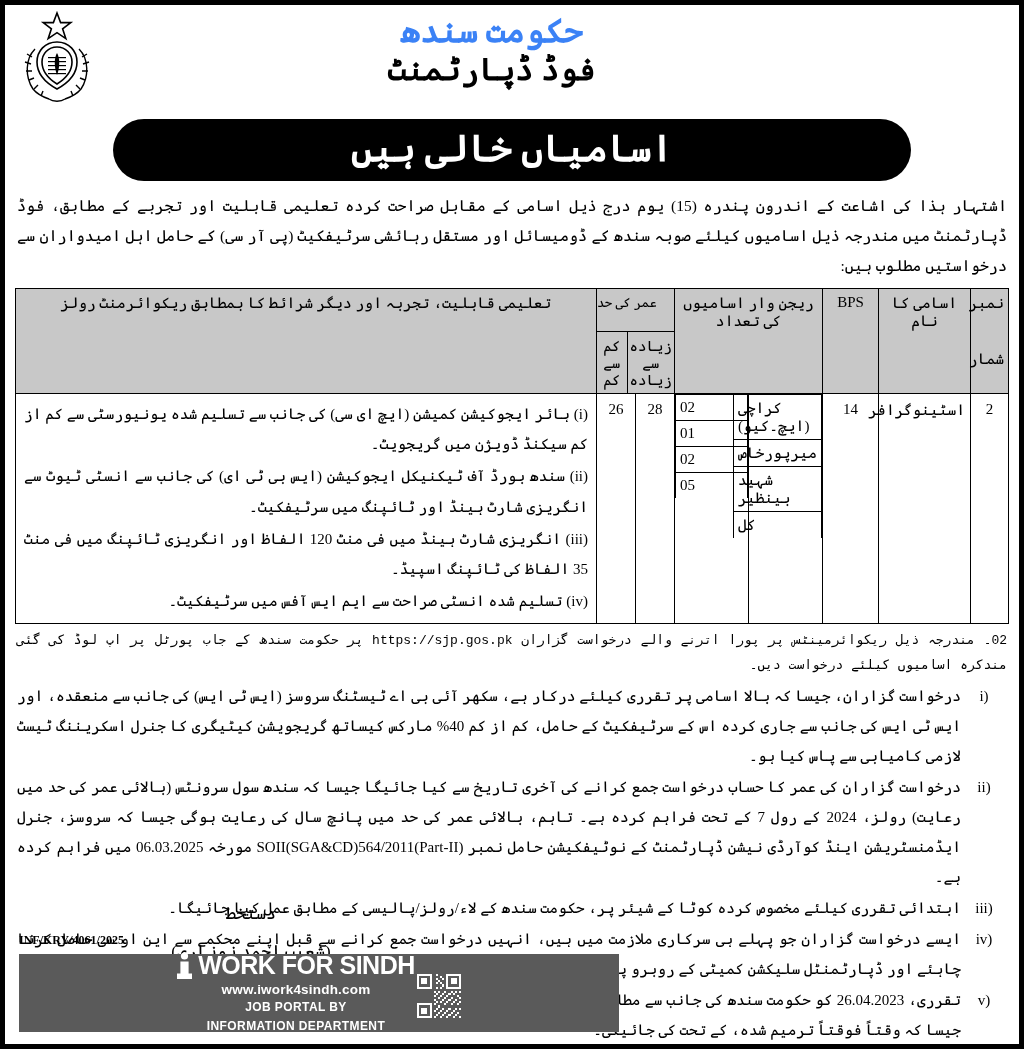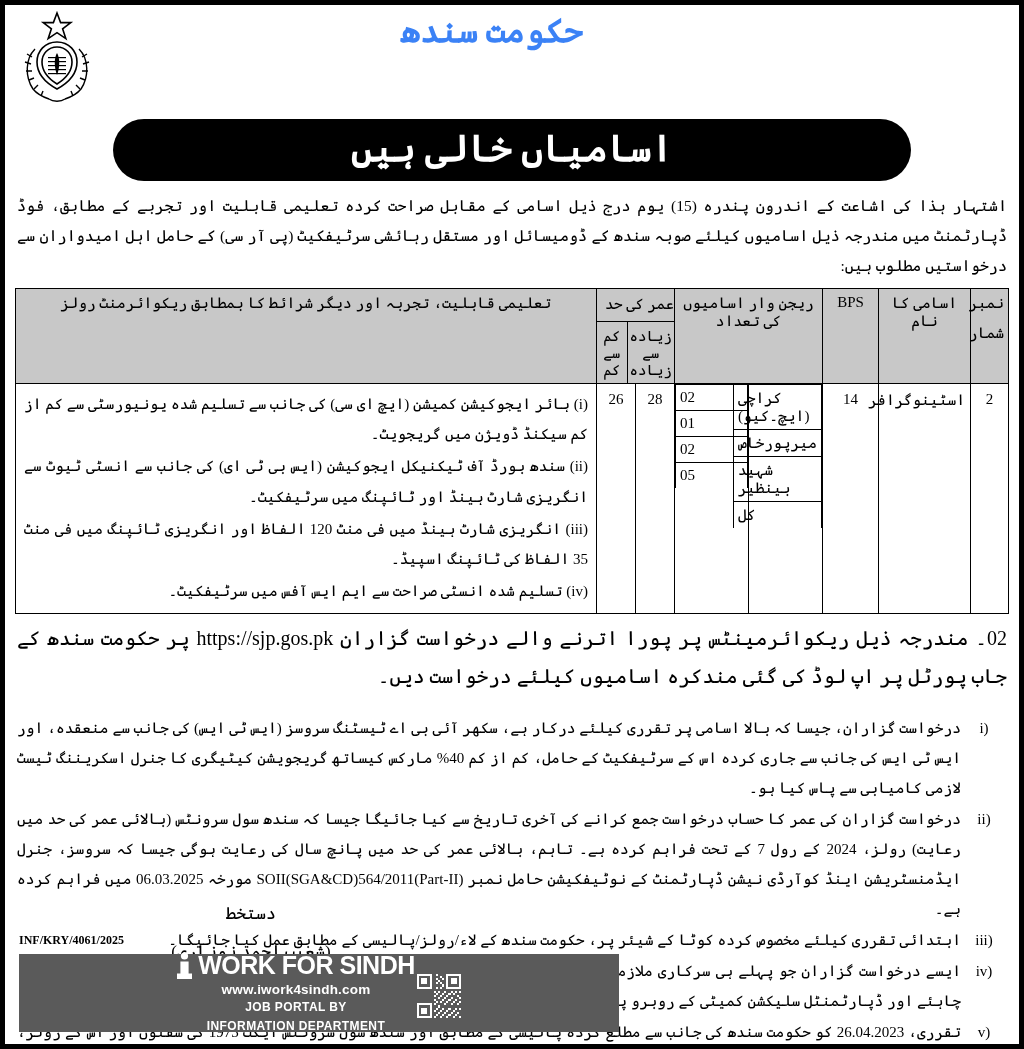--- a/index.html
+++ b/index.html
@@ -115,27 +115,27 @@
     vertical-align: top;
   }
   .th-sr { width: 38px; }
   .th-post { width: 92px; }
   .th-bps { width: 56px; }
   .th-region { width: 148px; }
   .th-agemax { width: 78px; }
   .th-agemin { width: 78px; }
 
   .hdr-sr-a { display:block; }
-  .hdr-sr-b { display:block; margin-top: 12px; }
+  .hdr-sr-b { display:block; margin-top: 38px; }
 
   .age-group { padding: 0 !important; }
   .age-top {
-    text-align: right;
-    font-size: 15px;
-    padding: 6px 0 8px 0;
+    text-align: left;
+    font-size: 13px;
+    padding: 6px 0 20px 0;
     border-bottom: 1.5px solid #000;
   }
   .age-sub-row { display: flex; }
   .age-sub {
     flex: 1 1 50%;
     text-align: center;
     font-size: 14.5px;
     padding: 6px 2px 4px 2px;
   }
   .age-sub + .age-sub { border-right: 1.5px solid #000; }
@@ -170,24 +170,25 @@
 
   td.nopad { padding: 0 !important; }
 
   
   .notes {
     direction: rtl;
     padding: 5px 12px 0 12px;
     color: #000;
   }
   .note-lead {
-    font-size: 20px;
+    font-size: 13px;
     line-height: 1.9;
     text-align: justify;
-    margin-bottom: 18px;
+    margin-bottom: 3px;
+    font-family: Liberation Mono, monospace;
   }
   .note-row {
     display: flex;
     align-items: flex-start;
     margin-bottom: 1px;
   }
   .note-marker {
     flex: 0 0 46px;
     text-align: center;
     font-size: 15px;
@@ -305,20 +306,21 @@
           <path d="M60 40 C70 50 70 68 62 80 C58 85 52 88 46 90"></path>
           <path d="M13 48 L8 45 M12 55 L6 53 M13 62 L7 62 M15 69 L10 71 M19 76 L15 80 M24 82 L22 87"></path>
           <path d="M63 48 L68 45 M64 55 L70 53 M63 62 L69 62 M61 69 L66 71 M57 76 L61 80 M52 82 L54 87"></path>
           <path d="M30 90 C34 93 42 93 46 90"></path>
         </g>
       </svg>
     </div>
 
     <div class="gov-titles">
       <div class="gov-line1">حکومت سندھ</div>
+      <div class="gov-line2">فوڈ ڈپارٹمنٹ</div>
     </div>
   </div>
 
   <div class="banner-wrap">
     <div class="banner">
       <div class="banner-text">اسامیاں خالی ہیں</div>
     </div>
   </div>
 
   <div class="intro">

